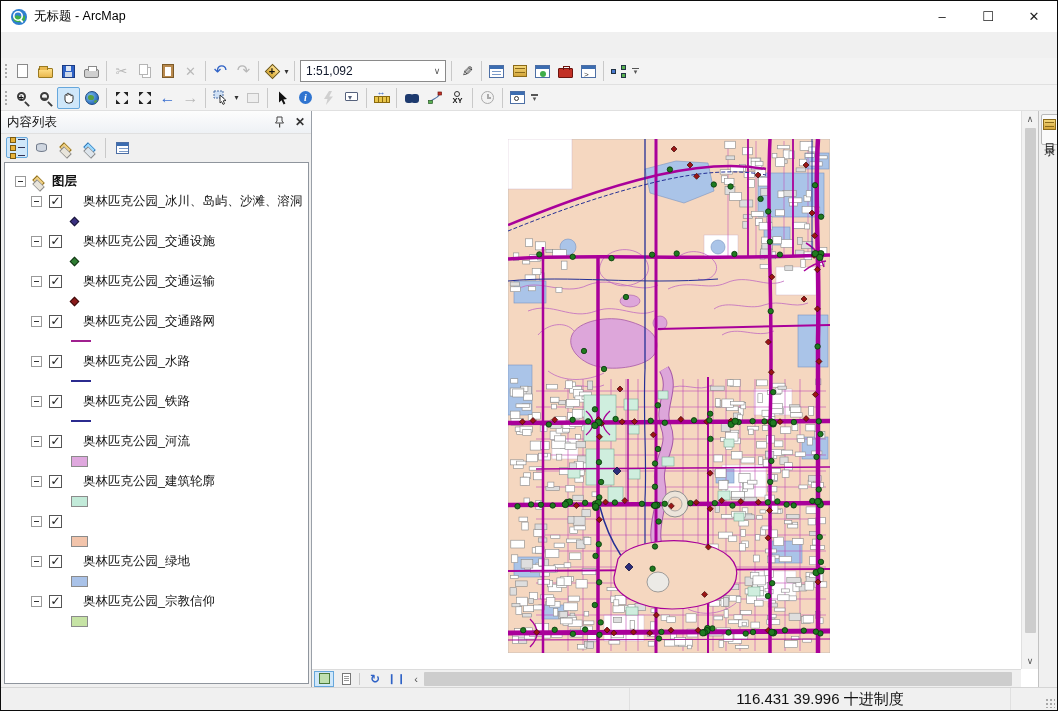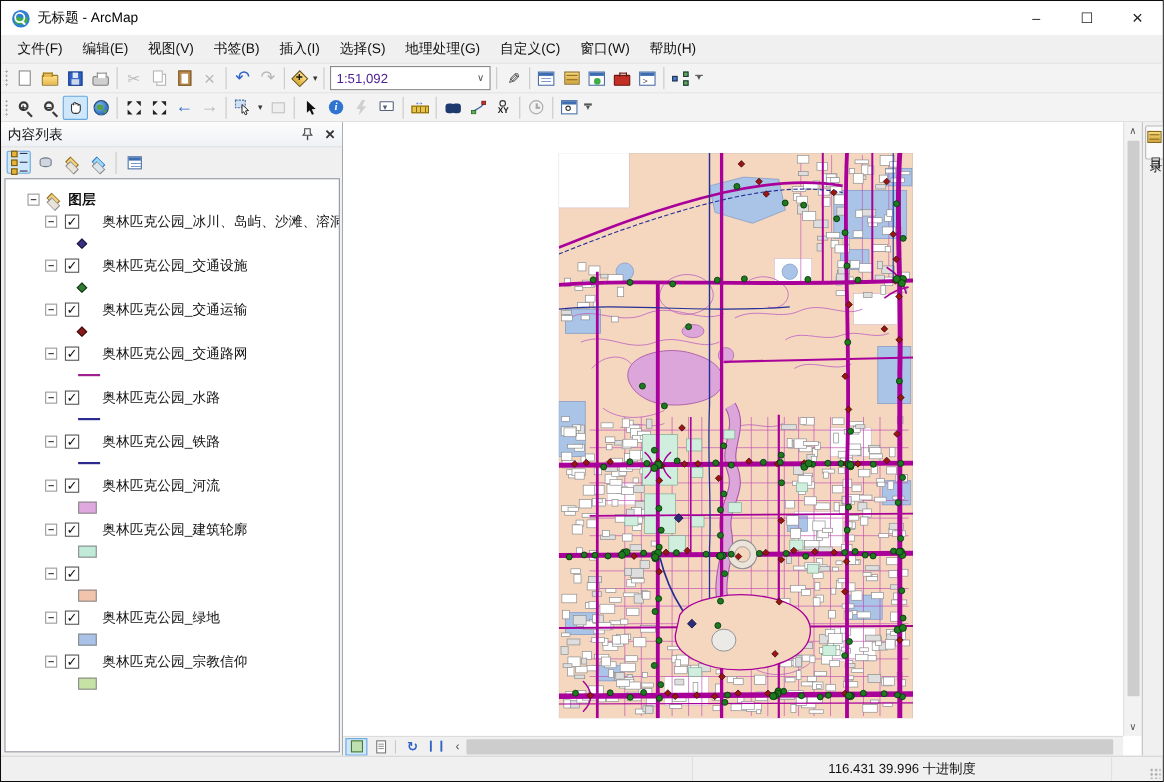--- a/index.html
+++ b/index.html
@@ -70,40 +70,40 @@
   .i-clock:before{content:"";position:absolute;left:5px;top:2px;width:1.5px;height:4px;background:#aaa;}
   .i-clock:after{content:"";position:absolute;left:5px;top:5px;width:4px;height:1.5px;background:#aaa;}
   .i-xy{display:flex;flex-direction:column;align-items:center;line-height:1;}
   .i-xy i{width:6px;height:6px;border:1.5px solid #333;border-radius:50%;font-style:normal;}
   .i-xy b{font-size:7.5px;letter-spacing:0;color:#111;}
   .ovf{display:flex;flex-direction:column;align-items:center;margin:0 2px;}
   .ovf i{width:7px;height:1.5px;background:#555;margin-bottom:1px;}
   .ovf b{font-size:7px;color:#555;line-height:.6;}
   
   .combo{width:146px;height:22px;background:#fff;border:1px solid #8a8a8a;display:flex;align-items:center;margin:0 2px;}
-  .combo-text{flex:1;padding-left:5px;font-size:12px;color:#4c1d95;}
+  .combo-text{flex:1;padding-left:5px;font-size:12px;color:#0f172a;}
   .combo-arrow{width:16px;text-align:center;color:#555;font-size:9px;}
   
   .toc-panel{position:absolute;left:0;top:110px;width:311px;height:576px;background:#f0f0f0;border-right:1px solid #9aa0a8;}
   .toc-header{height:23px;display:flex;align-items:center;padding:0 6px;background:linear-gradient(#fdfdfd,#eef1f5);border-bottom:1px solid #e0e0e0;font-family:Liberation Serif, serif;}
   .toc-title{font-size:12.5px;}
   .toc-header-btns{margin-left:auto;display:flex;gap:10px;align-items:center;color:#333;}
   .toc-toolbar{height:27px;display:flex;align-items:center;padding-left:5px;gap:2px;}
   .toc-tb-btn{width:22px;height:21px;display:flex;align-items:center;justify-content:center;position:relative;}
   .toc-tb-btn.sel{border:1px solid #66a7dc;background:#cfe7fa;border-radius:2px;}
   .mini-order{display:flex;flex-direction:column;gap:2px;}
   .mini-order i{display:flex;gap:2px;align-items:center;}
   .mini-order i:before{content:"";width:4px;height:4px;background:#e8b33a;border:1px solid #7a5a10;}
   .mini-order i:after{content:"";width:7px;height:1px;background:#335;}
   .i-cyl{width:11px;height:9px;background:#cfd6e0;border:1px solid #707a8a;border-radius:50% 50% 50% 50%/30% 30% 30% 30%;}
   .i-layerstack{width:10px;height:10px;position:relative;}
   .i-layerstack:before,.i-layerstack:after{content:"";position:absolute;left:0;width:9px;height:9px;transform:rotate(45deg) scaleY(.6);border:1px solid #8a6a1a;background:#f0d080;}
   .i-layerstack:after{top:4px;background:#e8e4da;border-color:#888;}
   .tree-box{position:absolute;left:3px;right:2px;top:51px;bottom:3px;background:#fff;border:1px solid #8f959d;overflow:hidden;padding-top:8px;}
-  .trow{display:flex;align-items:center;height:20px;padding-left:20px;}
+  .trow{display:flex;align-items:center;height:20px;padding-left:10px;}
   .expander{width:11px;height:11px;border:1px solid #9a9a9a;background:#fff;position:relative;flex:0 0 auto;}
   .expander:before{content:"";position:absolute;left:2px;top:4.5px;width:5px;height:1px;background:#333;}
   .checkbox{width:13px;height:13px;border:1px solid #555;background:#fff;margin-left:7px;display:flex;align-items:center;justify-content:center;font-size:12px;font-weight:bold;color:#111;line-height:1;flex:0 0 auto;}
   .tlabel{margin-left:21px;font-size:12.5px;white-space:nowrap;}
   .root-label{font-weight:bold;}
   .srow{height:20px;display:flex;align-items:center;padding-left:66px;}
   .layer-indent{width:16px;flex:0 0 auto;}
   
   .map-view{position:absolute;left:311px;top:110px;width:726px;height:576px;background:#fff;}
   .map-canvas{position:absolute;left:0;top:0;right:17px;bottom:18px;background:#fff;overflow:hidden;}
@@ -118,21 +118,21 @@
   .i-layoutview{width:9px;height:12px;background:#fff;border:1px solid #777;position:relative;}
   .i-layoutview:before{content:"";position:absolute;left:1px;top:2px;width:5px;height:1px;background:#999;box-shadow:0 2px 0 #999,0 4px 0 #999;}
   .hs-track{flex:1;height:16px;margin:0 1px;background:#f0f0f0;position:relative;}
   .hs-thumb{position:absolute;left:0;top:1px;height:14px;background:#cdcdcd;border-radius:1px;}
   
   .cat-strip{position:absolute;left:1037px;top:110px;width:21px;height:576px;background:#f0f0f0;border-left:1px solid #c2c2c2;}
   .cat-tab{margin:3px 1px 0 2px;background:#fafafa;border:1px solid #b8b8b8;border-radius:2px 0 0 2px;padding:4px 0 6px;display:flex;flex-direction:column;align-items:center;gap:4px;}
   .cat-label{writing-mode:vertical-rl;font-size:11.5px;color:#222;letter-spacing:2px;}
   
   .statusbar{position:absolute;left:0;right:0;bottom:0;top:686px;background:#f0f0f0;border-top:1px solid #d5d5d5;}
-  .status-cell{position:absolute;left:628px;width:382px;top:0;bottom:0;border-left:1px solid #e0e0e0;border-right:1px solid #e0e0e0;display:flex;align-items:center;justify-content:center;font-size:12px;color:#111;}
+  .status-cell{position:absolute;left:628px;width:382px;top:0;bottom:0;border-left:1px solid #e0e0e0;border-right:1px solid #e0e0e0;display:flex;align-items:center;justify-content:center;font-size:15px;color:#111;}
   .grip-corner{position:absolute;right:2px;bottom:2px;width:10px;height:10px;
     background-image:radial-gradient(#a8a8a8 1px,transparent 1.2px);background-size:4px 4px;}
   
   .watermark{position:absolute;right:8px;top:644px;font-size:31px;font-weight:bold;font-style:italic;color:#101010;letter-spacing:1px;white-space:nowrap;z-index:50;
     text-shadow:-2px -2px 0 #fff,2px -2px 0 #fff,-2px 2px 0 #fff,2px 2px 0 #fff,0 -2px 0 #fff,0 2px 0 #fff,-2px 0 0 #fff,2px 0 0 #fff;}
   .pt-sym{transform:rotate(45deg);width:7px;height:7px;border:1px solid rgba(0,0,0,.6);}
   .ln-sym{width:20px;height:2px;}
   .fl-sym{width:17px;height:11px;border:1px solid #8b8b8b;}
 </style>
 </head>
@@ -148,32 +148,20 @@
       <rect x="10.5" y="10.5" width="4.5" height="2" rx="1" transform="rotate(45 10.5 10.5)" fill="#fff"></rect>
     </svg>
     <span class="title-text">无标题 - ArcMap</span>
     <div class="win-btns">
       <div class="win-btn">–</div>
       <div class="win-btn">☐</div>
       <div class="win-btn">✕</div>
     </div>
   </div>
 
-  <div class="menubar">
-    <span class="menu-item">文件(F)</span>
-    <span class="menu-item">编辑(E)</span>
-    <span class="menu-item">视图(V)</span>
-    <span class="menu-item">书签(B)</span>
-    <span class="menu-item">插入(I)</span>
-    <span class="menu-item">选择(S)</span>
-    <span class="menu-item">地理处理(G)</span>
-    <span class="menu-item">自定义(C)</span>
-    <span class="menu-item">窗口(W)</span>
-    <span class="menu-item">帮助(H)</span>
-  </div>
 
   <div class="toolbar tb1">
     <div class="grip"></div>
     <div class="tb-btn">
         <span class="i-page"></span>
       </div>
     <div class="tb-btn">
         <span class="i-folder"></span>
       </div>
     <div class="tb-btn">

